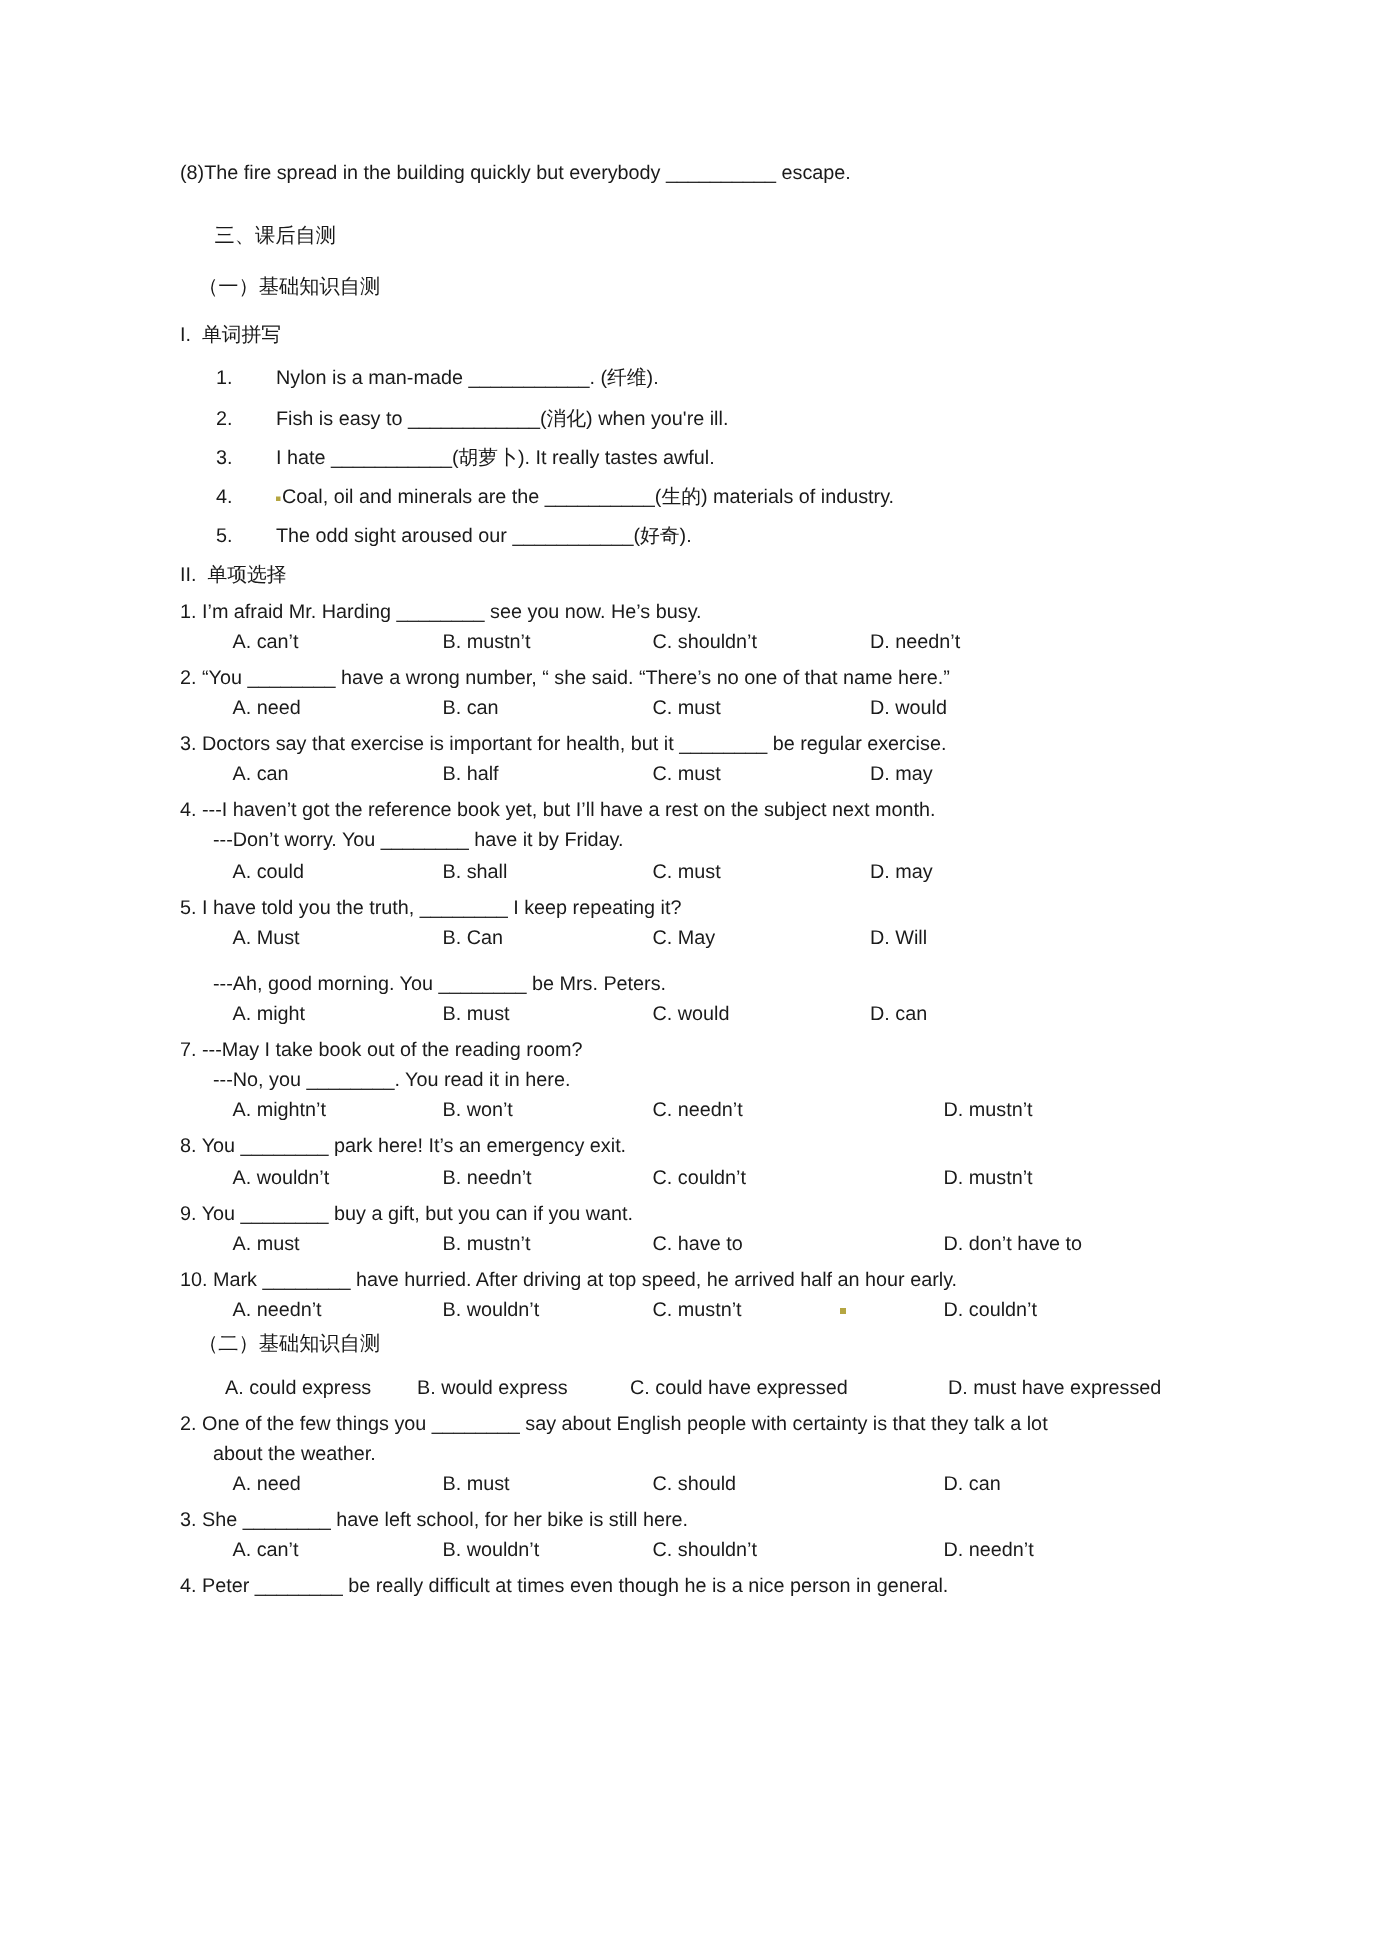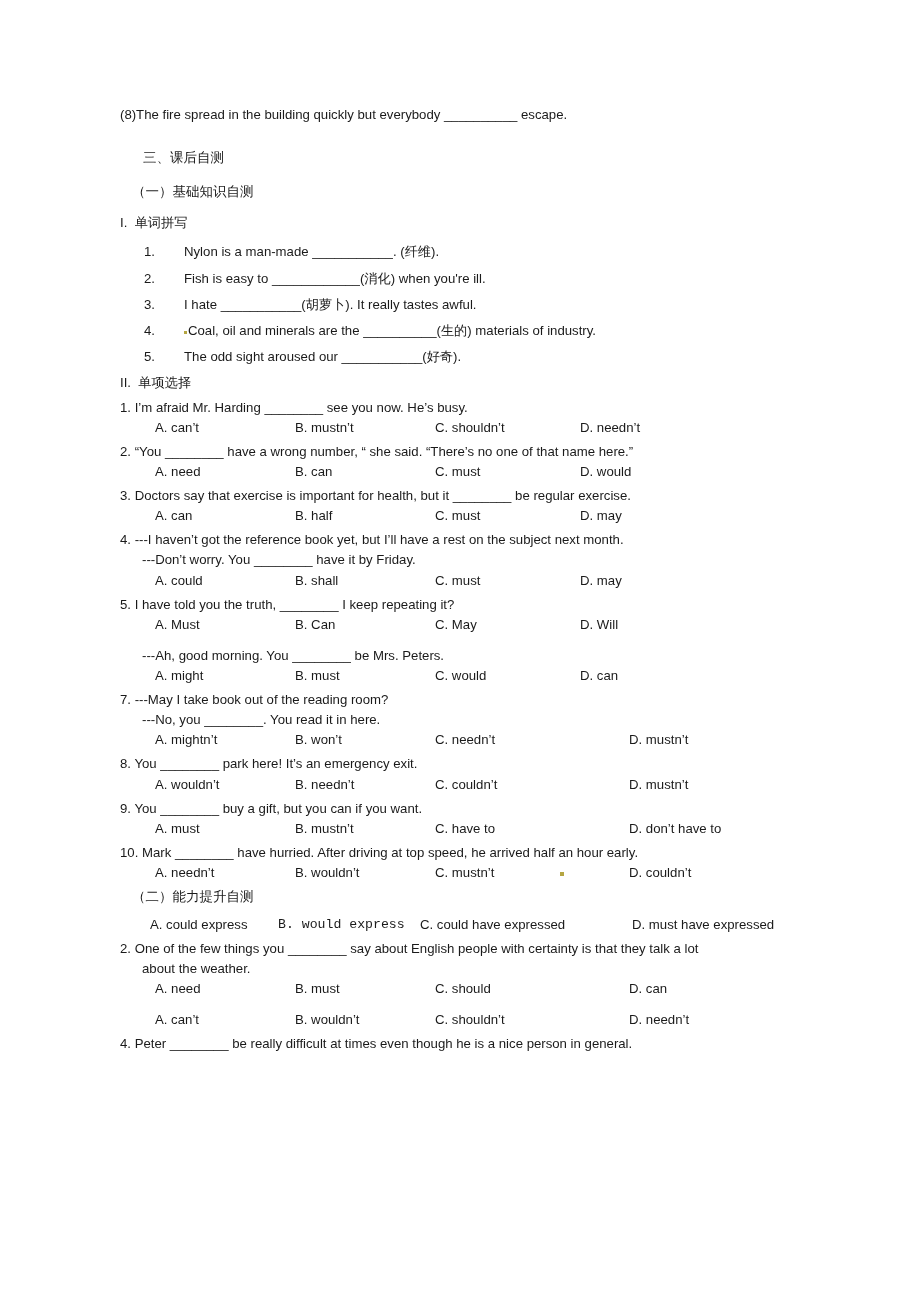--- a/index.html
+++ b/index.html
@@ -74,21 +74,21 @@
     line-height: 1.0;
   }
   .opts span { position: absolute; top: 0; white-space: pre; }
   .opt-a { left: 35px; }
   .opt-b { left: 175px; }
   .opt-c { left: 315px; }
   .opt-d { left: 460px; }
 
   
   .opts.wide .opt-a { left: 30px; }
-  .opts.wide .opt-b { left: 158px; font-family: Liberation Mono, monospace; }
+  .opts.wide .opt-b { left: 158px; }
   .opts.wide .opt-c { left: 300px; }
   .opts.wide .opt-d { left: 512px; }
 
   
   .opts.dshift .opt-d { left: 465px; margin-left: 44px; }
 
   
   .speck {
     display: inline-block;
     width: 3px;
@@ -259,21 +259,21 @@
   <div class="row-spacer-3"></div>
   <div class="opts dshift">
     <span class="opt-a">A. needn’t</span>
     <span class="opt-b">B. wouldn’t</span>
     <span class="opt-c">C. mustn’t</span>
     <span class="speck-abs" style="left:440px; top:6px;"></span>
     <span class="opt-d">D. couldn’t</span>
   </div>
   <div class="row-spacer-3"></div>
 
-  <div class="line cn-head cn-head-indent">（二）能力提升自测</div>
+  <div class="line cn-head cn-head-indent">（二）基础知识自测</div>
 
   <div class="row-spacer-3"></div>
 
   <div class="row-spacer-3"></div>
   <div class="opts wide">
     <span class="opt-a">A. could express</span>
     <span class="opt-b">B. would express</span>
     <span class="opt-c">C. could have expressed</span>
     <span class="opt-d">D. must have expressed</span>
   </div>
@@ -284,20 +284,21 @@
   <div class="mcq-sub">about the weather.</div>
   <div class="row-spacer-3"></div>
   <div class="opts dshift">
     <span class="opt-a">A. need</span>
     <span class="opt-b">B. must</span>
     <span class="opt-c">C. should</span>
     <span class="opt-d">D. can</span>
   </div>
   <div class="row-spacer-3"></div>
 
+  <div class="mcq-stem">3. She ________ have left school, for her bike is still here.</div>
   <div class="row-spacer-3"></div>
   <div class="opts dshift">
     <span class="opt-a">A. can’t</span>
     <span class="opt-b">B. wouldn’t</span>
     <span class="opt-c">C. shouldn’t</span>
     <span class="opt-d">D. needn’t</span>
   </div>
   <div class="row-spacer-3"></div>
 
   <div class="mcq-stem">4. Peter ________ be really difficult at times even though he is a nice person in general.</div>

